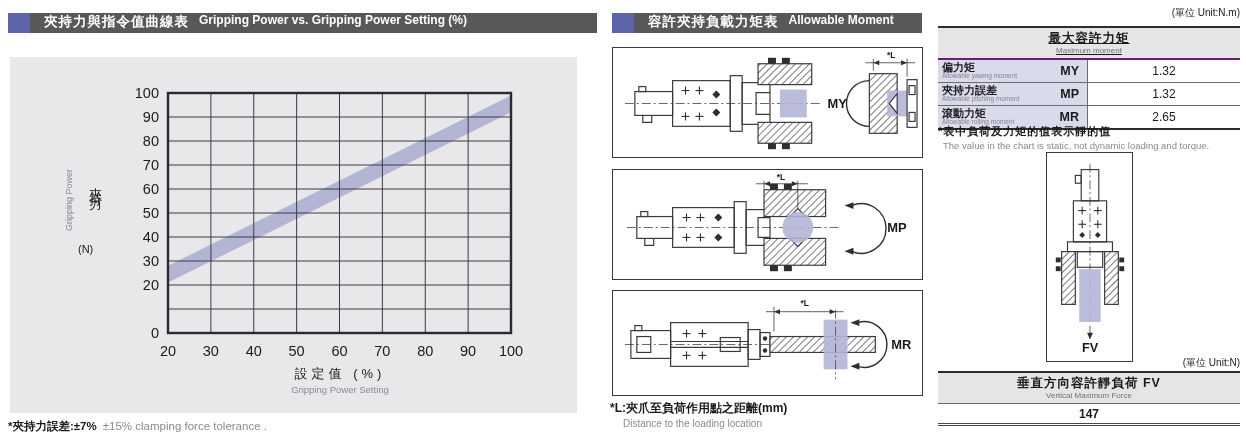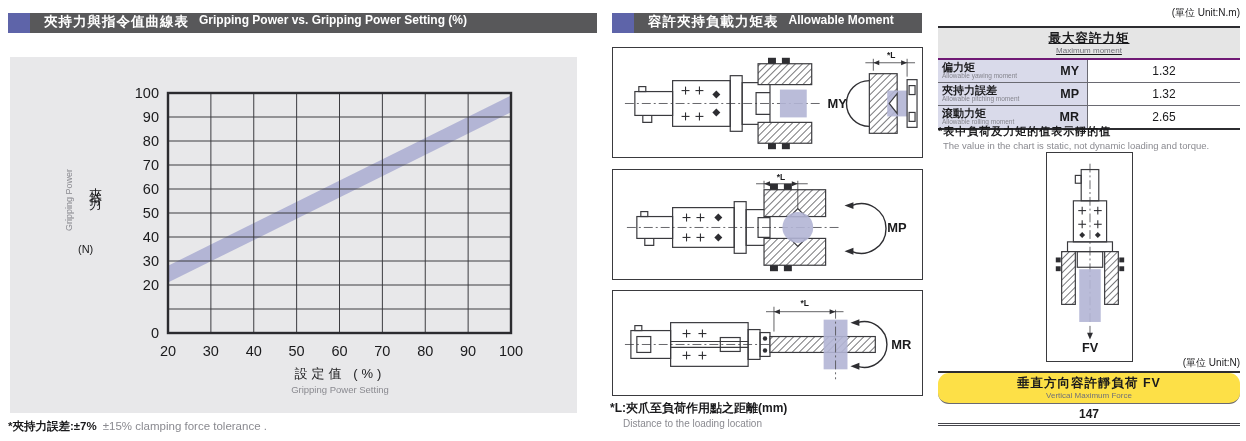--- a/index.html
+++ b/index.html
@@ -52,21 +52,21 @@
   .note-right{position:absolute;left:938px;top:124px;}
   .note-right .zh{font-weight:bold;font-size:11px;letter-spacing:1px;}
   .note-right .en{font-size:9.5px;color:#8a8a90;padding-left:5px;margin-top:1px;}
 
   .fvbox{position:absolute;left:1046px;top:152px;width:87px;height:210px;border:1.8px solid #3a3a3e;
          box-sizing:border-box;background:#fff;}
   .fvbox svg{display:block;width:100%;height:100%;}
 
   .fvtable{position:absolute;left:938px;top:371px;width:302px;border-top:2px solid #2c2c30;
            border-bottom:3px double #46464c;box-sizing:border-box;}
-  .fvtable .thead{background:#fde047;text-align:center;padding:2px 8px 3px;border-bottom:1px solid #6a6a72;border-radius:11px;}
+  .fvtable .thead{background:#e5e5e5;text-align:center;padding:2px 8px 3px;border-bottom:1px solid #6a6a72;}
   .fvtable .fvval{height:19px;display:flex;align-items:center;justify-content:center;font-size:12px;font-weight:bold;}
 
   
   svg text{font-family:"Liberation Sans",sans-serif;}
   svg .ol{fill:none;stroke:#3a3a3e;stroke-width:1.2;}
   svg .olw{fill:#ffffff;stroke:#3a3a3e;stroke-width:1.2;}
   svg .cl{stroke:#55555a;stroke-width:0.9;fill:none;stroke-dasharray:9 3 2 3;}
   svg .scr{stroke:#2e2e32;stroke-width:1.1;}
   svg .dim{stroke:#3a3a3e;stroke-width:0.8;fill:none;}
   svg .lav{fill:#b3b5d5;opacity:0.9;}

